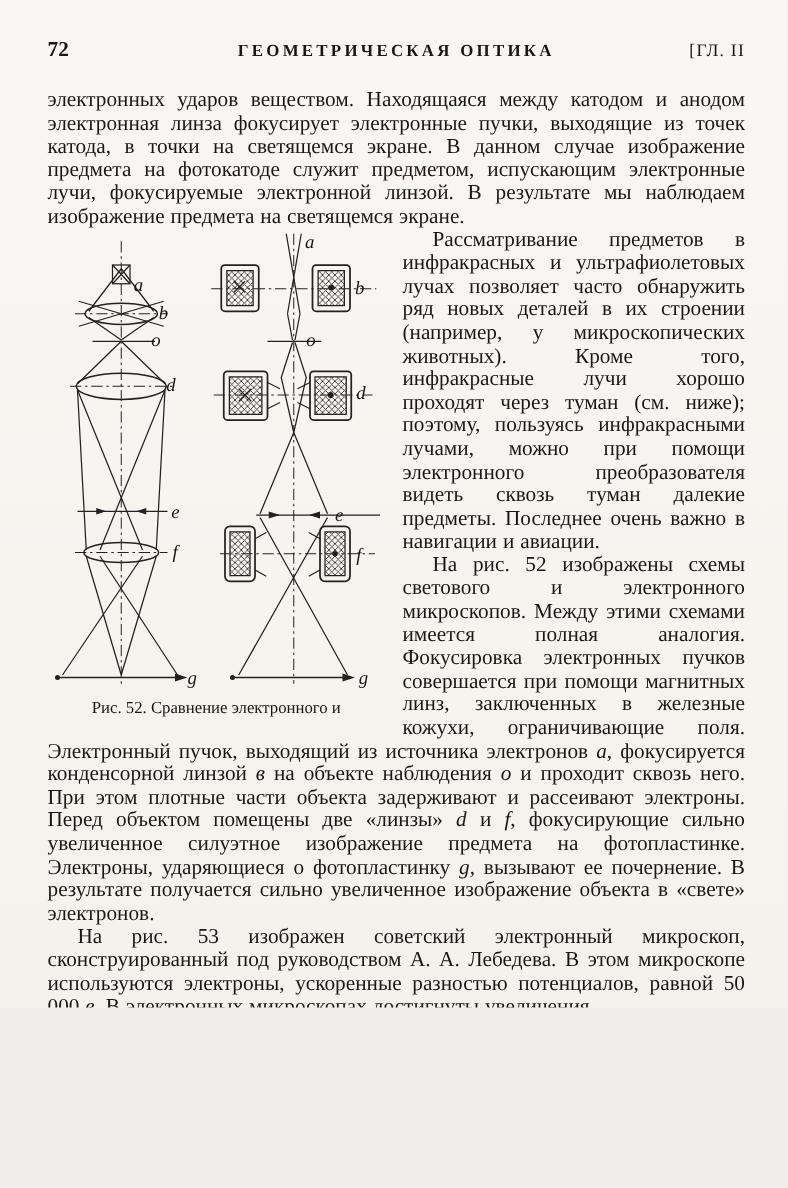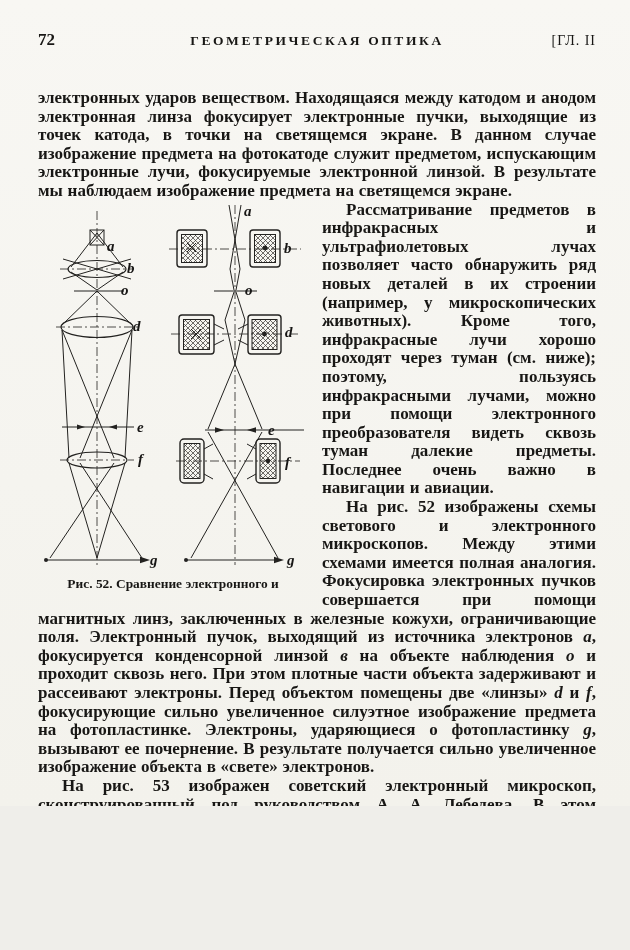--- a/index.html
+++ b/index.html
@@ -23,26 +23,25 @@
     align-items:baseline;
     font-size:15px;
   }
   .hdr .pnum{font-weight:bold;font-size:17px;justify-self:start;}
   .hdr .rtitle{
     font-weight:bold;font-size:13.5px;letter-spacing:2.6px;
     justify-self:center;white-space:nowrap;
   }
   .hdr .chap{font-size:14px;letter-spacing:1px;justify-self:end;white-space:nowrap;padding-left:27px;}
   .bodytext{
-    margin-top:39px;
+    margin-top:21px;
     font-size:17px;
     line-height:18.6px;
     text-align:justify;
     word-spacing:0.5px;
-    font-weight:bold;
   }
   .bodytext p{margin:0;padding:0;}
   .ind{text-indent:24px;display:inline;}
   p.indp{text-indent:24px;}
   em{font-style:italic;}
   .figwrap{
     float:left;
     width:270px;
     margin:2px 14px 4px 0;
     text-indent:0;

